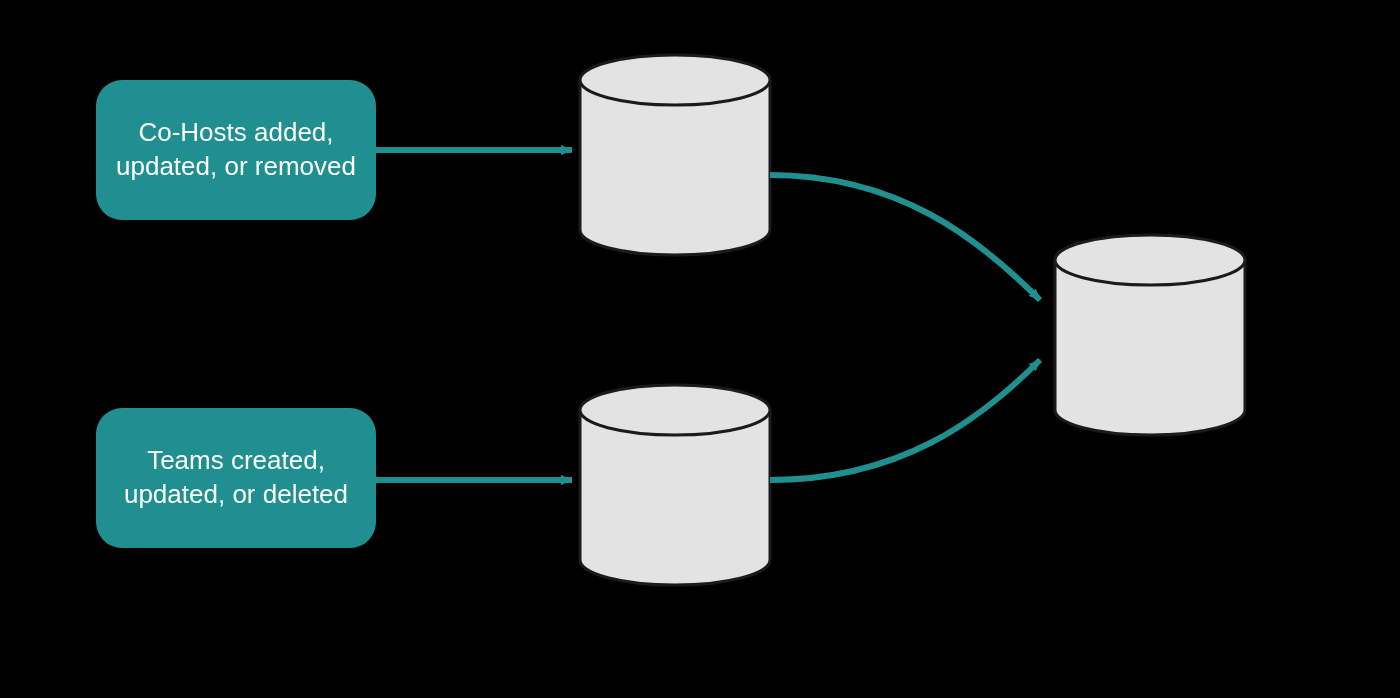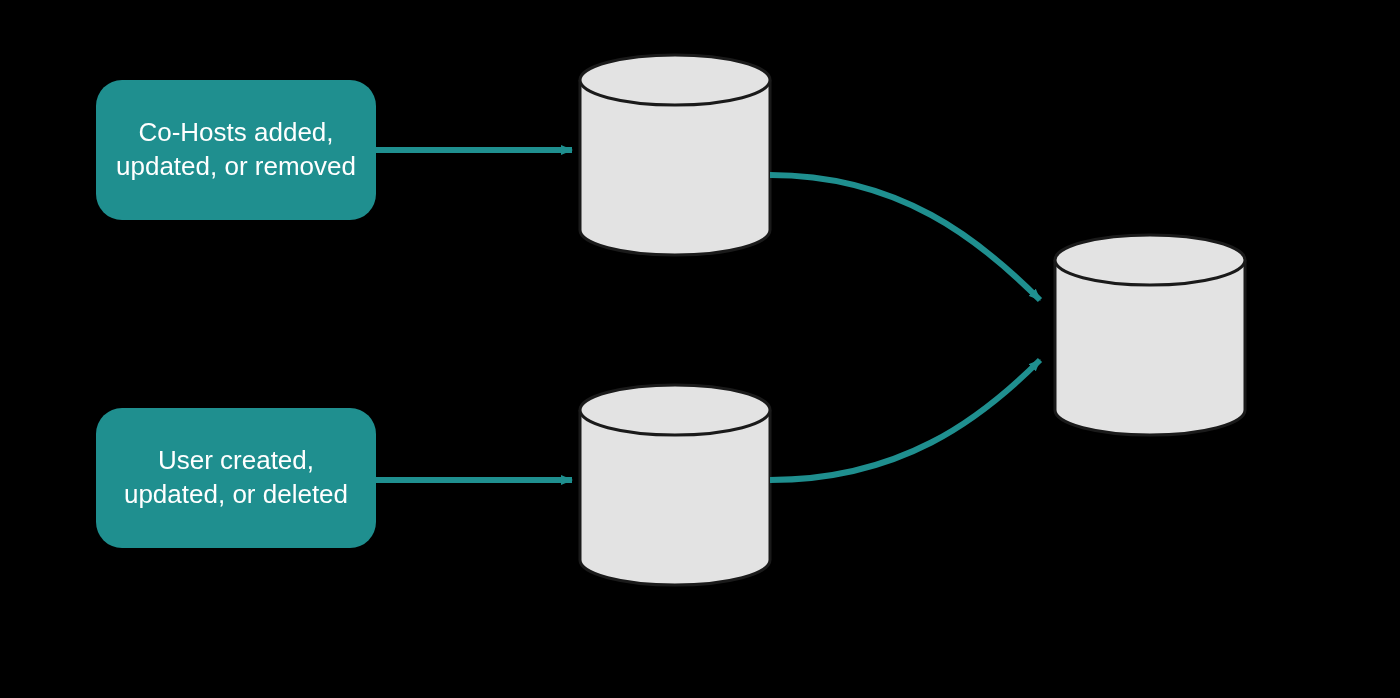--- a/index.html
+++ b/index.html
@@ -49,21 +49,21 @@
 </head>
 <body>
 
 <div class="canvas">
 
   <div class="event-box" style="left:96px; top:80px; width:280px; height:140px;">
     <span>Co-Hosts added, updated, or removed</span>
   </div>
 
   <div class="event-box" style="left:96px; top:408px; width:280px; height:140px;">
-    <span>User created, updated, or deleted</span>
+    <span>Teams created, updated, or deleted</span>
   </div>
 
   <div class="cyl-label" style="left:575px; top:152px;">Co-Hosting</div>
 
   <div class="cyl-label" style="left:575px; top:482px;">Teams</div>
 
   <div class="cyl-label" style="left:1050px; top:332px;">User Groups</div>
 
   <svg class="arrows" viewBox="0 0 1400 698">
     <defs>

